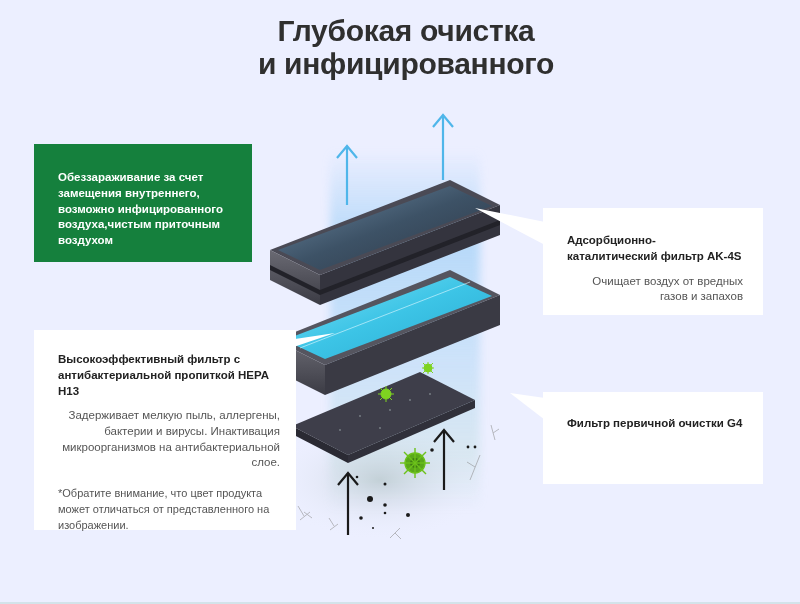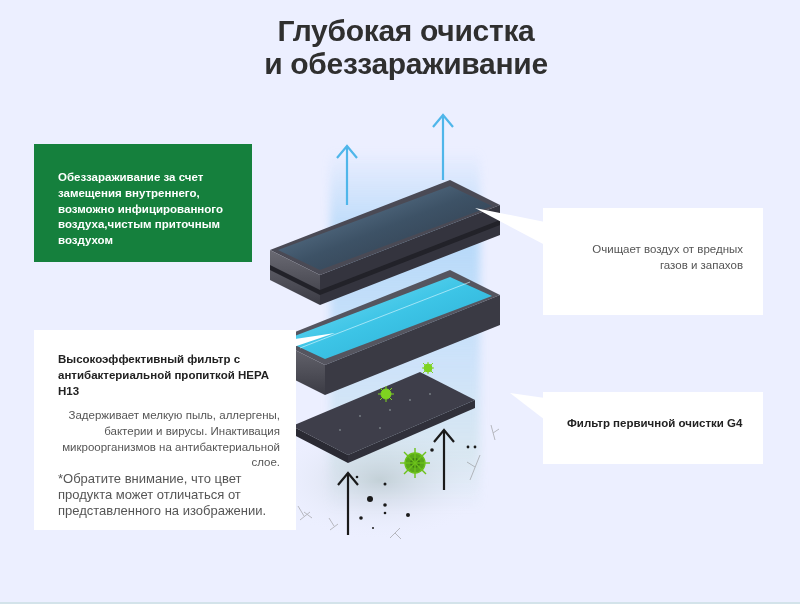--- a/index.html
+++ b/index.html
@@ -31,37 +31,37 @@
   
   .card { position: absolute; background: #ffffff; }
   .card-blue {
     left: 34px; top: 144px; width: 218px; height: 118px;
     background: #15803d; padding: 26px 20px 0 24px;
   }
   .card-blue .text { color: #ffffff; font-size: 11.5px; line-height: 15.8px; font-weight: bold; }
 
   .card-ak { left: 543px; top: 208px; width: 220px; height: 107px; padding: 25px 20px 0 24px; }
   .card-hepa { left: 34px; top: 330px; width: 262px; height: 200px; padding: 22px 16px 0 24px; }
-  .card-g4 { left: 543px; top: 392px; width: 220px; height: 72px; padding: 24px 18px 0 24px; }
+  .card-g4 { left: 543px; top: 392px; width: 220px; height: 92px; padding: 24px 18px 0 24px; }
 
   .card-title { font-size: 11.5px; line-height: 15.8px; font-weight: bold; color: #222; }
   .card-desc { font-size: 11.5px; line-height: 15.6px; color: #555; margin-top: 9px; text-align: right; }
-  .card-note { font-size: 13px; line-height: 16px; color: #555; }
+  .card-note { font-size: 11px; line-height: 16px; color: #555; margin-top: 14px; }
 
   
   .pointer { position: absolute; }
 </style>
 </head>
 <body>
 
 <div class="page">
 
   <div class="title">
     <div>Глубокая очистка</div>
-    <div>и обеззараживание</div>
+    <div>и инфицированного</div>
   </div>
 
   <div class="illustration">
     <div class="light-beam"></div>
     <svg class="svg-art" width="240" height="440" viewBox="0 0 240 440">
       <defs>
         <linearGradient id="akTop" x1="0" y1="0" x2="1" y2="1">
           <stop offset="0" stop-color="#6f8ca6"></stop>
           <stop offset="0.5" stop-color="#3d5266"></stop>
           <stop offset="1" stop-color="#2d3644"></stop>
@@ -177,20 +177,21 @@
     <polygon points="475,208 545,222 545,245" fill="#ffffff"></polygon>
     <polygon points="255,345 335,333 255,360" fill="#ffffff"></polygon>
     <polygon points="510,393 545,398 545,420" fill="#ffffff"></polygon>
   </svg>
 
   <div class="card card-blue">
     <div class="text">Обеззараживание за счет замещения внутреннего, возможно инфицированного воздуха,чистым приточным воздухом</div>
   </div>
 
   <div class="card card-ak">
+    <div class="card-title">Адсорбционно-каталитический фильтр AK-4S</div>
     <div class="card-desc">Очищает воздух от вредных газов и запахов</div>
   </div>
 
   <div class="card card-hepa">
     <div class="card-title">Высокоэффективный фильтр с антибактериальной пропиткой HEPA H13</div>
     <div class="card-desc">Задерживает мелкую пыль, аллергены, бактерии и вирусы. Инактивация микроорганизмов на антибактериальной слое.</div>
     <div class="card-note">*Обратите внимание, что цвет продукта может отличаться от представленного на изображении.</div>
   </div>
 
   <div class="card card-g4">

